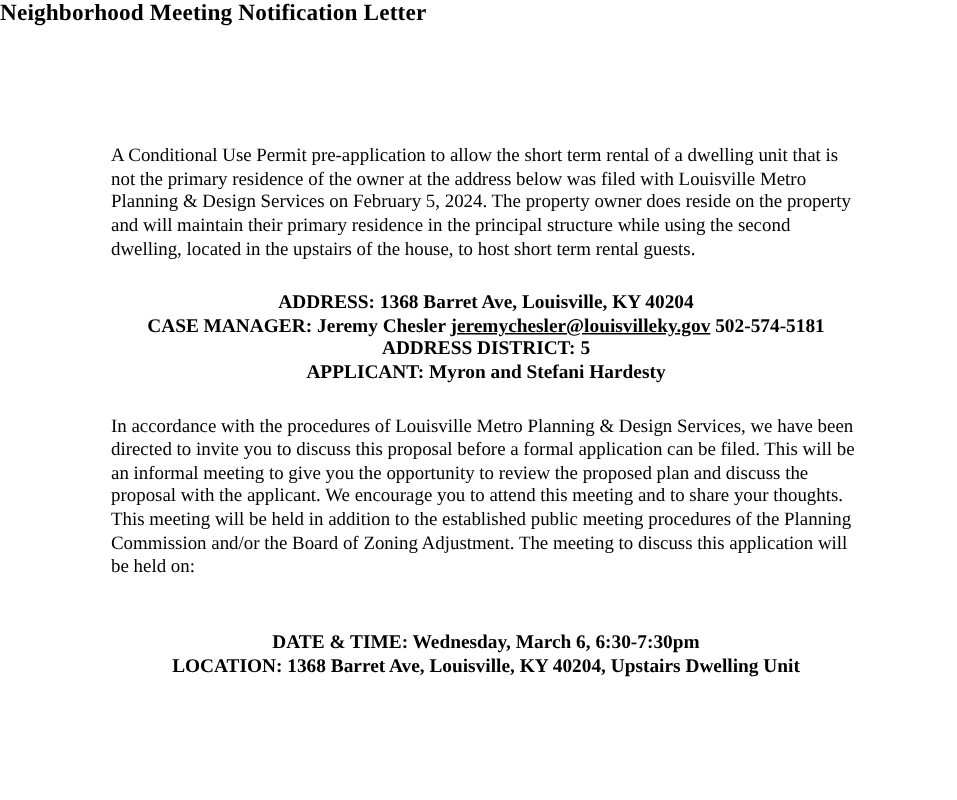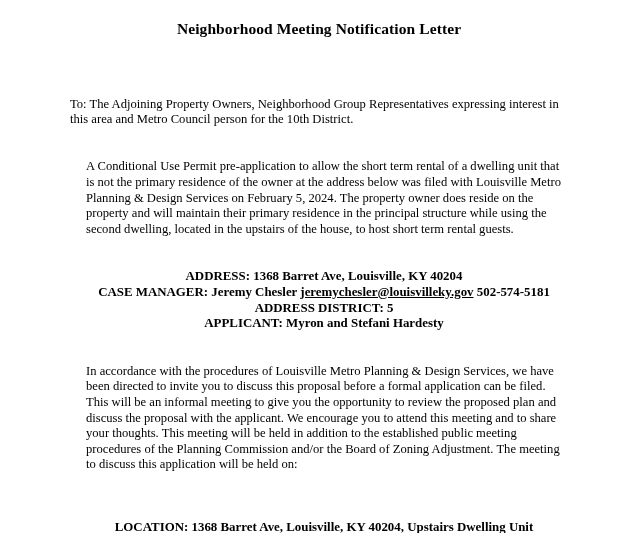--- a/index.html
+++ b/index.html
@@ -17,26 +17,25 @@
   }
   .page {
     position: relative;
     width: 638px;
     height: 533px;
     background: #ffffff;
     box-sizing: border-box;
     padding: 0;
   }
   .doc-title {
-    text-align: center;
+    text-align: left;
     font-weight: bold;
     font-size: 15.5px;
     line-height: 1.2;
     margin: 0;
-    padding-top: 20px;
     letter-spacing: 0.1px;
   }
   .body-area {
     padding: 0 60px 0 70px;
     margin-top: 0;
   }
   .block {
     font-size: 12.6px;
     line-height: 15.6px;
     text-align: left;
@@ -54,37 +53,36 @@
     margin: 0;
     text-align: center;
   }
   .bold-block .line {
     white-space: nowrap;
   }
   .uline {
     text-decoration: underline;
   }
   .para {
-    margin: 16px;
+    margin: 4px;
   }
   .topgap-1 { height: 58px; }
 </style>
 </head>
 <body>
 
 <div class="page">
 
   <h1 class="doc-title">Neighborhood Meeting Notification Letter</h1>
 
   <div class="body-area">
 
     <div class="topgap-1"></div>
 
     <div class="block">
-      <div>To: The Adjoining Property Owners, Neighborhood Group Representatives expressing interest in this area and Metro Council person for the 10th District.</div>
     </div>
 
     <div class="spacer-line"></div>
 
     <p class="block para">A Conditional Use Permit pre-application to allow the short term rental of a dwelling unit that is not the primary residence of the owner at the address below was filed with Louisville Metro Planning &amp; Design Services on February 5, 2024. The property owner does reside on the property and will maintain their primary residence in the principal structure while using the second dwelling, located in the upstairs of the house, to host short term rental guests.</p>
 
     <div class="spacer-line"></div>
 
     <div class="bold-block">
 
@@ -115,20 +113,24 @@
 
     <div class="spacer-line"></div>
 
     <p class="block para">In accordance with the procedures of Louisville Metro Planning &amp; Design Services, we have been directed to invite you to discuss this proposal before a formal application can be filed. This will be an informal meeting to give you the opportunity to review the proposed plan and discuss the proposal with the applicant. We encourage you to attend this meeting and to share your thoughts. This meeting will be held in addition to the established public meeting procedures of the Planning Commission and/or the Board of Zoning Adjustment. The meeting to discuss this application will be held on:</p>
 
     <div class="spacer-line"></div>
     <div class="spacer-line"></div>
 
     <div class="bold-block">
       <div class="line">
+        <span>DATE &amp; TIME:</span>
+        <span>Wednesday, March 6, 6:30-7:30pm</span>
+      </div>
+      <div class="line">
         <span>LOCATION:</span>
         <span>1368 Barret Ave, Louisville, KY 40204, Upstairs Dwelling Unit</span>
       </div>
     </div>
 
     <div class="spacer-line"></div>
 
   </div>
 
 </div>

